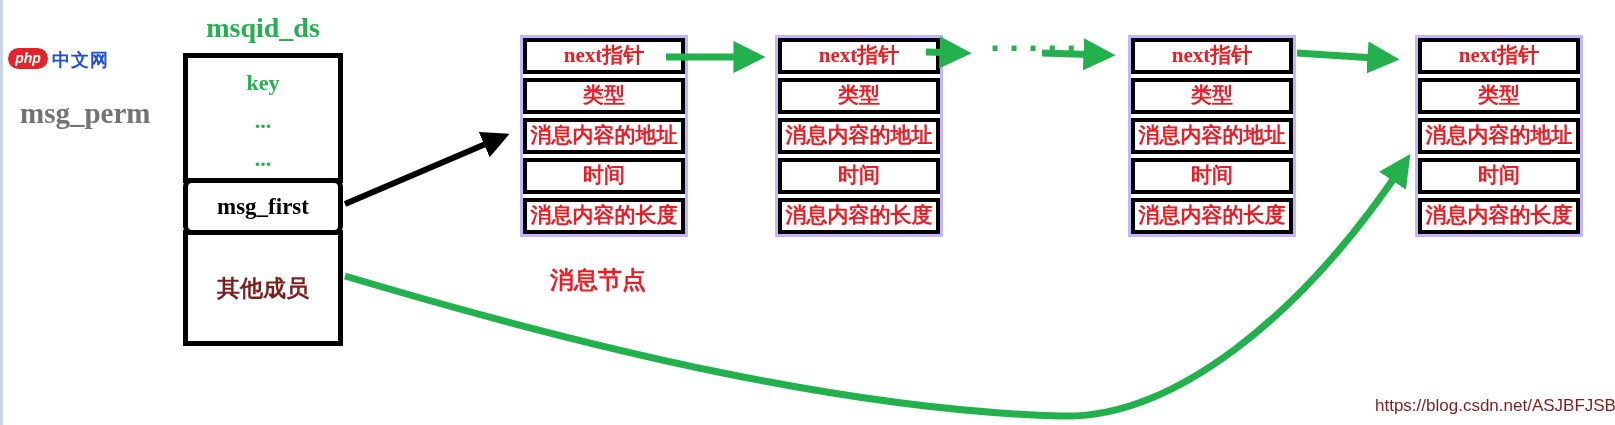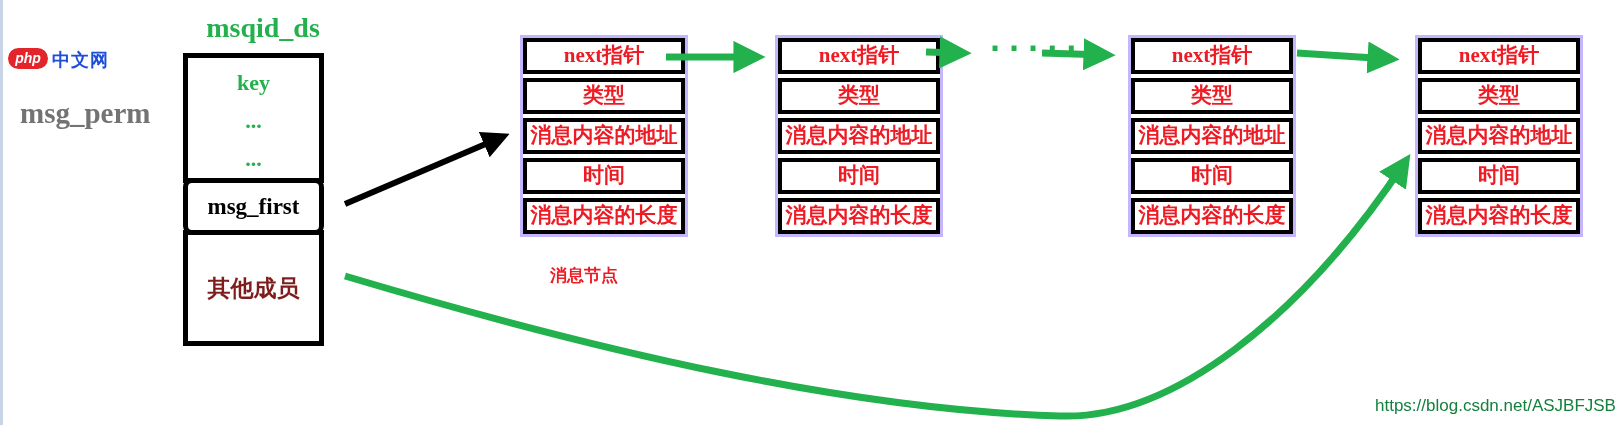--- a/index.html
+++ b/index.html
@@ -14,40 +14,40 @@
         color:#fff;font-weight:bold;font-style:italic;font-size:14px;line-height:20px;text-align:center;}
   .logo-text{font-size:18px;font-weight:800;color:#1d4ed8;letter-spacing:1px;}
 
   
   .struct-title{position:absolute;left:183px;top:12px;width:160px;text-align:center;
         font-size:28px;font-weight:bold;color:#22b14c;}
   .perm-label{position:absolute;left:20px;top:97px;font-size:29px;font-weight:bold;color:#737373;}
 
   
   .struct-box{position:absolute;left:183px;top:53px;width:160px;}
-  .sec{box-sizing:border-box;width:141px;border:5px solid #000;background:#fff;text-align:center;}
+  .sec{box-sizing:border-box;width:160px;border:5px solid #000;background:#fff;text-align:center;}
   .sec + .sec{margin-top:-5px;}
   .sec-top{height:130px;padding-top:6px;color:#22b14c;font-weight:bold;font-size:22px;}
   .sec-top div{line-height:38px;}
   .sec-first,.sec-last{height:57px;line-height:47px;font-size:23px;font-weight:bold;color:#000;border-radius:9px;}
   .sec-others{height:116px;display:flex;align-items:center;justify-content:center;
         font-size:23px;font-weight:bold;color:#7f1d1d;}
 
   
   .node{position:absolute;top:35px;width:162px;border:3px solid #c4b5fd;background:#fff;}
   .node .row{box-sizing:border-box;height:36px;border:4px solid #000;margin-top:4px;background:#fff;
         color:#ed1c24;font-weight:bold;font-size:21px;line-height:27px;text-align:center;
         white-space:nowrap;overflow:visible;}
   .node .row:first-child{margin-top:0;}
 
   .dots{position:absolute;left:986px;top:26px;color:#22b14c;font-weight:bold;font-size:30px;
         letter-spacing:1px;line-height:1;font-family:"DejaVu Sans Mono",monospace;}
-  .node-label{position:absolute;left:550px;top:264px;font-size:17px;font-weight:bold;color:#ed1c24;}
+  .node-label{position:absolute;left:550px;top:264px;font-size:24px;font-weight:bold;color:#ed1c24;}
 
-  .watermark{position:absolute;left:1375px;top:396px;font-size:17px;color:#15803d;
+  .watermark{position:absolute;left:1375px;top:396px;font-size:17px;color:#7f1d1d;
         font-family:"Liberation Sans","DejaVu Sans",sans-serif;}
 
   .overlay{position:absolute;left:0;top:0;width:1615px;height:425px;pointer-events:none;}
 </style>
 </head>
 <body>
 
 <div class="canvas">
   <div class="left-strip"></div>
 

